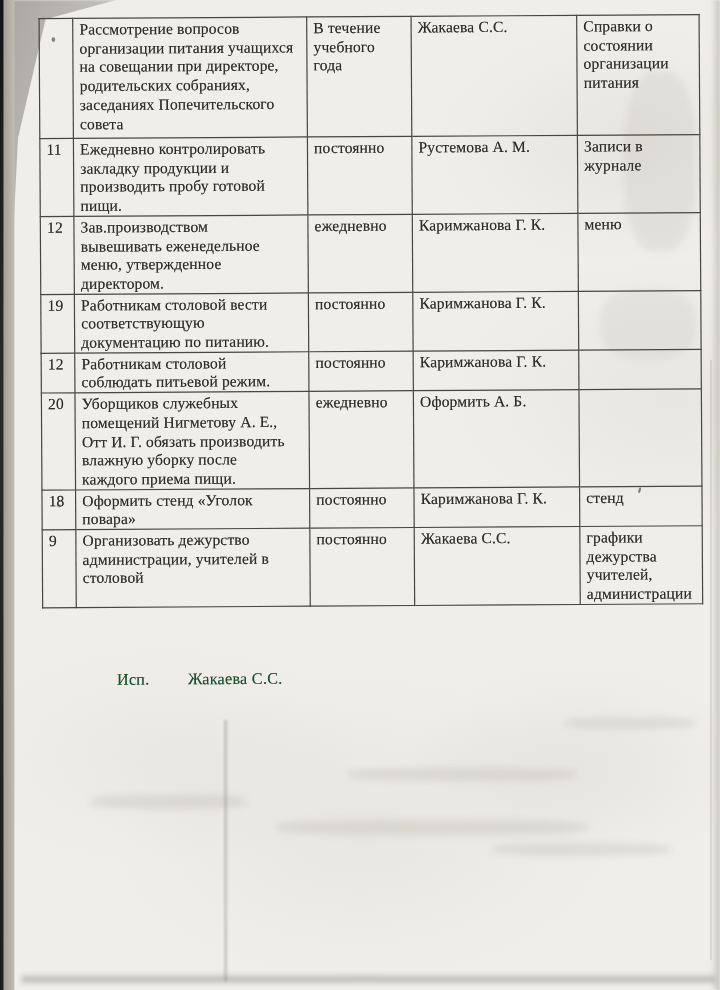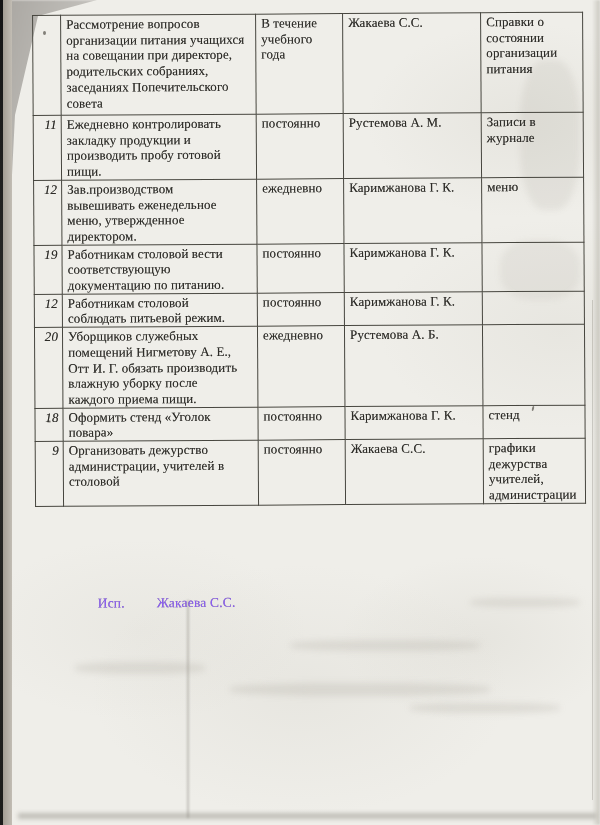--- a/index.html
+++ b/index.html
@@ -80,36 +80,35 @@
     vertical-align: top;
     font-size: 13px;
     line-height: 15.7px;
     color: #2d2c28;
     white-space: pre-line;
     padding: 1px 4px 0 5px;
     letter-spacing: 0.1px;
     text-shadow: 0 0 0.5px rgba(45,44,40,0.55);
     overflow: hidden;
   }
-  td.cell-num { text-align: right; padding-left: 1px; padding-right: 1px; font-style: italic; }
+  td.cell-num { text-align: left; padding-left: 1px; padding-right: 1px; }
   tr.r0 { height: 100px; }
   tr.r1 { height: 63px; }
   tr.r2 { height: 64px; }
   tr.r3 { height: 48px; }
   tr.r4 { height: 32px; }
   tr.r5 { height: 80px; }
   tr.r6 { height: 31px; }
   tr.r7 { height: 64px; }
 
   .executor-line {
     position: absolute; left: 97px; top: 559px;
-    font-size: 13.5px; color: #8b5cf6;
+    font-size: 13.5px; color: #14532d;
     letter-spacing: 0.2px;
     text-shadow: 0 0 0.5px rgba(45,44,40,0.5);
-    margin-top: 37px;
   }
   .executor-line .name { margin-left: 32px; }
 </style>
 </head>
 <body>
 
 <div class="paper-texture"></div>
 <div class="corner-shadow"></div>
 <div class="edge-strip"></div>
 <div class="edge-black"></div>
@@ -194,21 +193,21 @@
           <td class="cell-result"></td>
         </tr>
         <tr class="r5">
           <td class="cell-num">20</td>
           <td class="cell-task">Уборщиков служебных
 помещений Нигметову А. Е.,
 Отт И. Г. обязать производить
 влажную уборку после
 каждого приема пищи.</td>
           <td class="cell-when">ежедневно</td>
-          <td class="cell-who">Рустемова А. Б.</td>
+          <td class="cell-who">Оформить А. Б.</td>
           <td class="cell-result"></td>
         </tr>
         <tr class="r6">
           <td class="cell-num">18</td>
           <td class="cell-task">Оформить стенд  «Уголок
 повара»</td>
           <td class="cell-when">постоянно</td>
           <td class="cell-who">Каримжанова Г. К.</td>
           <td class="cell-result">стенд</td>
         </tr>

